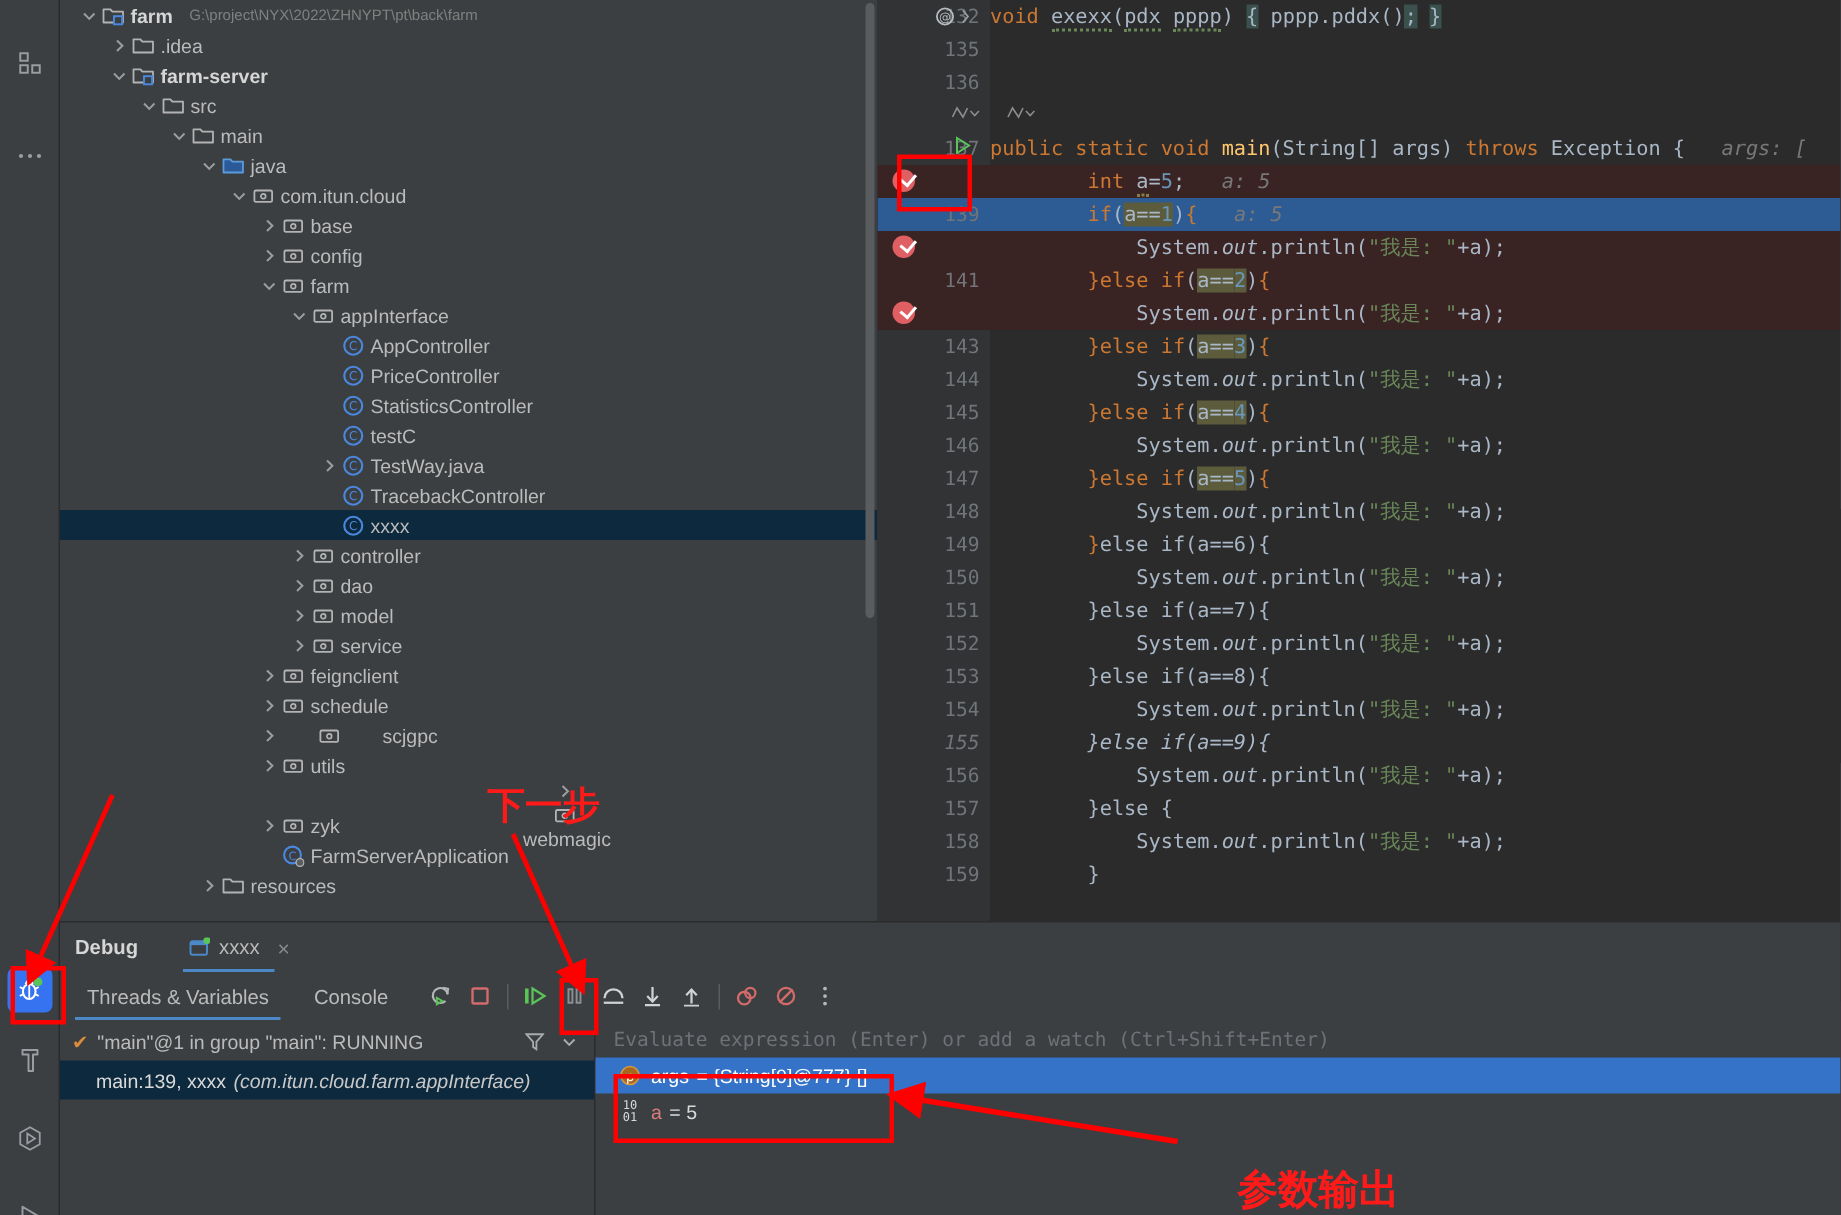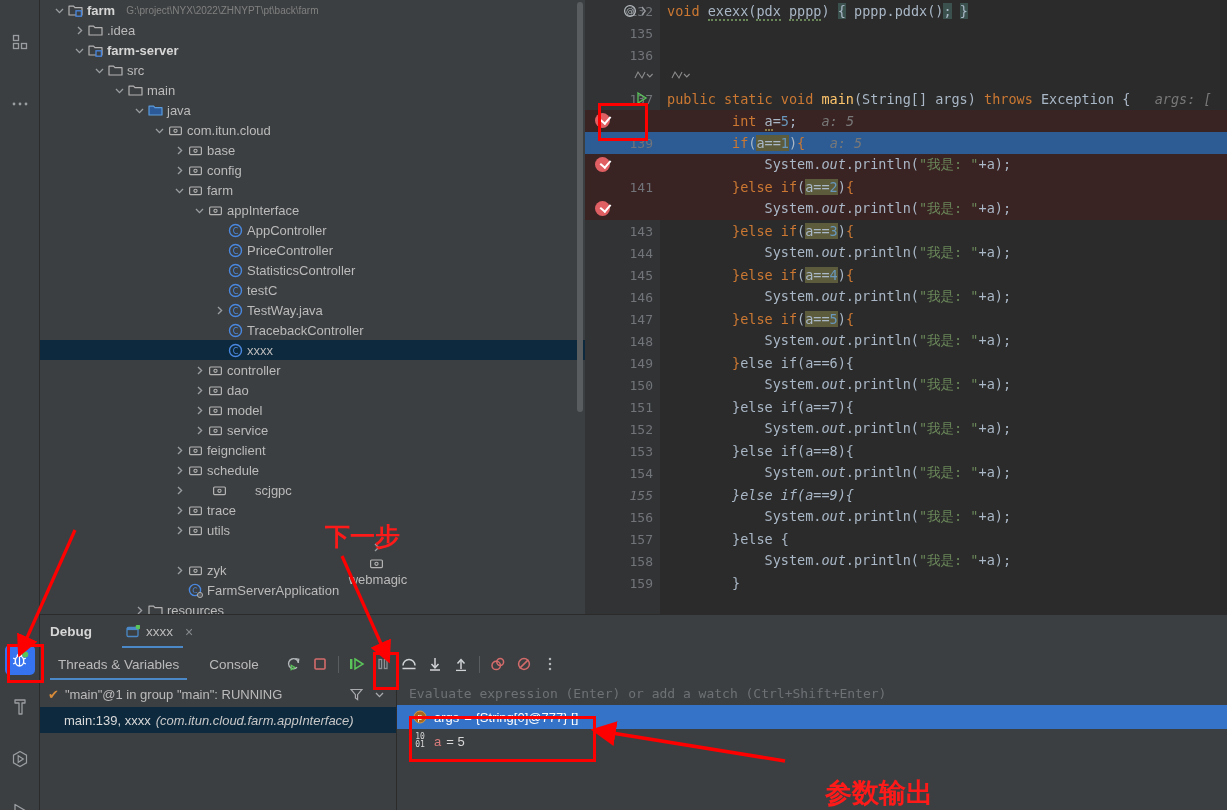--- a/index.html
+++ b/index.html
@@ -66,21 +66,21 @@
     color: #717479; font-size: 13px; font-family: "DejaVu Sans Mono", monospace;
   }
   .eline .bp {
     position: absolute; left: 10px; top: 3px; width: 15px; height: 15px; border-radius: 50%;
     background: #e05f63;
   }
   .eline .bp::after {
     content: ""; position: absolute; left: 7px; top: 1px; width: 5px; height: 8px;
     border: 2px solid #ffffff; border-top: 0; border-left: 0; transform: rotate(40deg);
   }
-  .eline .code { position: absolute; left: 82px; white-space: pre; }
+  .eline .code { position: absolute; left: 75px; white-space: pre; }
   .rowbp  { background: #3a2323; }
   .rowcur { background: #2d5c94; }
 
   .k   { color: #cc7832; }
   .pln { color: #a9b7c6; }
   .num2{ color: #6897bb; }
   .str { color: #6a8759; }
   .ital{ color: #a9b7c6; font-style: italic; }
   .hintv { color: #787878; font-style: italic; }
   .mtd { color: #ffc66d; }
@@ -561,34 +561,20 @@
             <svg width="11" height="11" viewBox="0 0 11 11">
               <polyline points="4,2 7.6,5.5 4,9" fill="none" stroke="#9a9da1" stroke-width="1.35"></polyline>
             </svg>
           </span>
           <span class="ticon">
             <svg width="15" height="15" viewBox="0 0 15 15">
               <rect x="1.6" y="4" width="11.8" height="7.6" rx="1" fill="none" stroke="#b3b3b3" stroke-width="1.2"></rect>
               <circle cx="7.5" cy="7.8" r="1.6" fill="none" stroke="#b3b3b3" stroke-width="1.1"></circle>
             </svg>
           </span>
-          <span class="tlabel">trace</span>
-        </div>
-        <div class="tree-row" style="padding-left: 132px;">
-          <span class="arrow">
-            <svg width="11" height="11" viewBox="0 0 11 11">
-              <polyline points="4,2 7.6,5.5 4,9" fill="none" stroke="#9a9da1" stroke-width="1.35"></polyline>
-            </svg>
-          </span>
-          <span class="ticon">
-            <svg width="15" height="15" viewBox="0 0 15 15">
-              <rect x="1.6" y="4" width="11.8" height="7.6" rx="1" fill="none" stroke="#b3b3b3" stroke-width="1.2"></rect>
-              <circle cx="7.5" cy="7.8" r="1.6" fill="none" stroke="#b3b3b3" stroke-width="1.1"></circle>
-            </svg>
-          </span>
           <span class="tlabel">utils</span>
         </div>
         <div class="tree-row" style="padding-left: 132px; flex-direction: column;">
           <span class="arrow">
             <svg width="11" height="11" viewBox="0 0 11 11">
               <polyline points="4,2 7.6,5.5 4,9" fill="none" stroke="#9a9da1" stroke-width="1.35"></polyline>
             </svg>
           </span>
           <span class="ticon">
             <svg width="15" height="15" viewBox="0 0 15 15">

